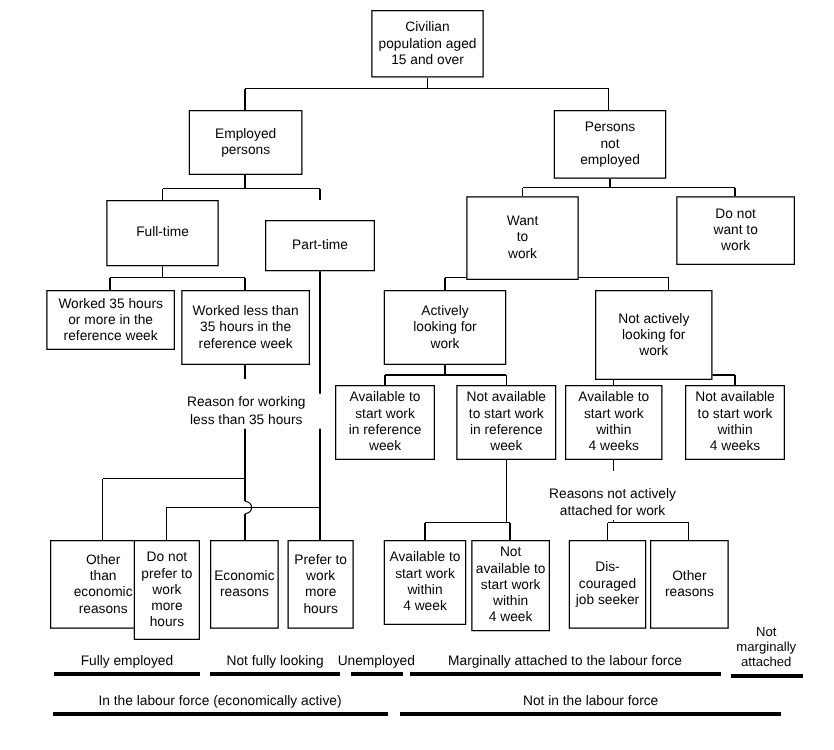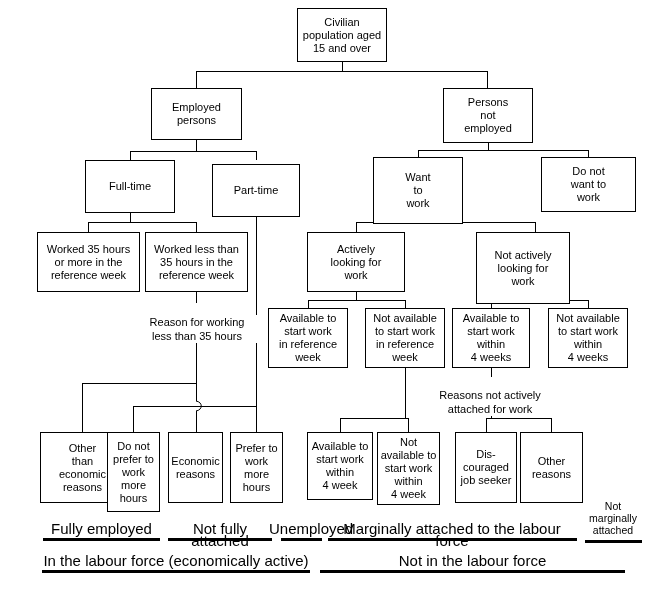--- a/index.html
+++ b/index.html
@@ -34,21 +34,21 @@
     white-space: pre-line;
     font-size: 11px;
     line-height: 14px;
     background: #ffffff;
     margin-top: 12px;
   }
   .blabel {
     position: absolute;
     text-align: center;
     white-space: pre-line;
-    font-size: 15px;
+    font-size: 11px;
     line-height: 12px;
   }
 </style>
 </head>
 <body>
 
 <div id="canvas">
 
   <svg id="wires" width="667" height="600" viewBox="0 0 667 600">
     <path d="M342 62 V71 M196 71 H487 M196 71 V88 M487 71 V88
@@ -70,29 +70,29 @@
 population aged
 15 and over</div>
 
   <div class="node" style="left:151px;top:88px;width:91px;height:52px">Employed
 persons</div>
   <div class="node" style="left:443px;top:88px;width:90px;height:55px">Persons
 not
 employed</div>
 
   <div class="node" style="left:85px;top:160px;width:90px;height:53px">Full-time</div>
-  <div class="node" style="left:212px;top:164px;width:88px;height:53px">Part-time</div>
+  <div class="node" style="left:212px;top:176px;width:88px;height:41px">Part-time</div>
   <div class="node" style="left:373px;top:157px;width:90px;height:67px">Want
 to
 work</div>
   <div class="node" style="left:541px;top:157px;width:95px;height:55px">Do not
 want to
 work</div>
 
-  <div class="node" style="left:37px;top:232px;width:103px;height:60px">Worked 35 hours
+  <div class="node" style="left:37px;top:232px;width:103px;height:48px">Worked 35 hours
 or more in the
 reference week</div>
   <div class="node" style="left:145px;top:232px;width:103px;height:60px">Worked less than
 35 hours in the
 reference week</div>
   <div class="node" style="left:307px;top:232px;width:98px;height:60px">Actively
 looking for
 work</div>
   <div class="node" style="left:476px;top:232px;width:94px;height:72px">Not actively
 looking for
@@ -144,21 +144,21 @@
 start work
 within
 4 week</div>
   <div class="node" style="left:455px;top:432px;width:62px;height:71px">Dis-
 couraged
 job seeker</div>
   <div class="node" style="left:520px;top:432px;width:63px;height:71px">Other
 reasons</div>
 
   <div class="blabel" style="left:43px;top:523px;width:117px">Fully employed</div>
-  <div class="blabel" style="left:168px;top:523px;width:104px">Not fully attached</div>
+  <div class="blabel" style="left:168px;top:523px;width:104px">Not fully looking</div>
   <div class="blabel" style="left:269px;top:523px;width:64px">Unemployed</div>
   <div class="blabel" style="left:327px;top:523px;width:250px">Marginally attached to the labour force</div>
   <div class="blabel" style="left:580px;top:500px;width:66px;font-size:10.5px">Not
 marginally
 attached</div>
 
   <div class="blabel" style="left:320px;top:555px;width:305px">Not in the labour force</div>
   <div class="blabel" style="left:42px;top:555px;width:268px">In the labour force (economically active)</div>
 
 </div>

